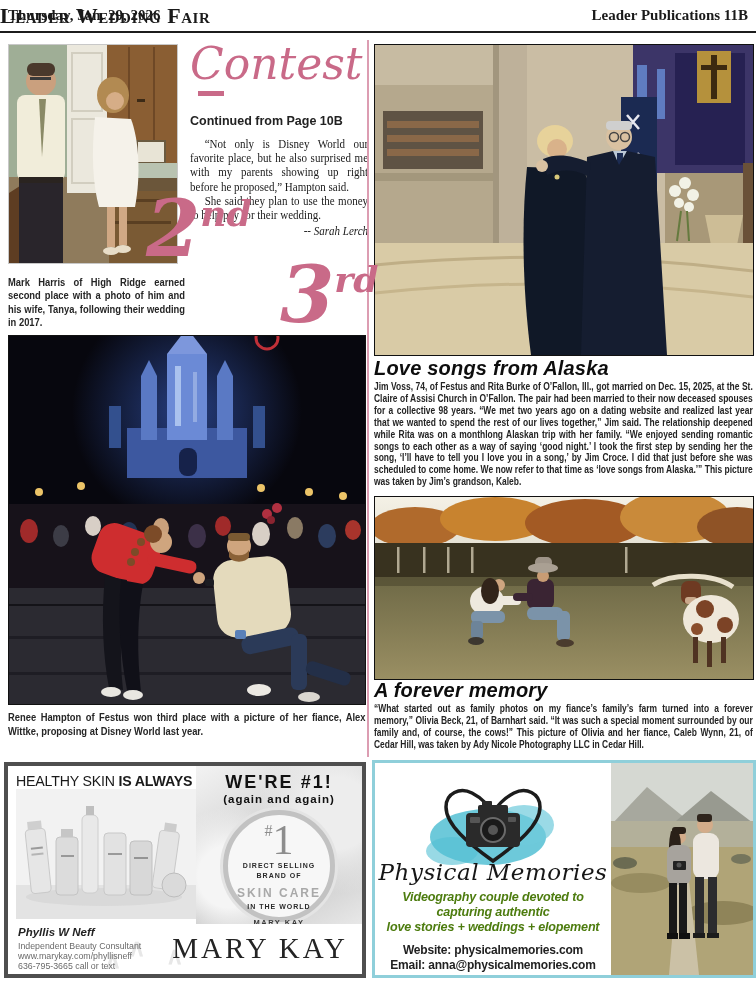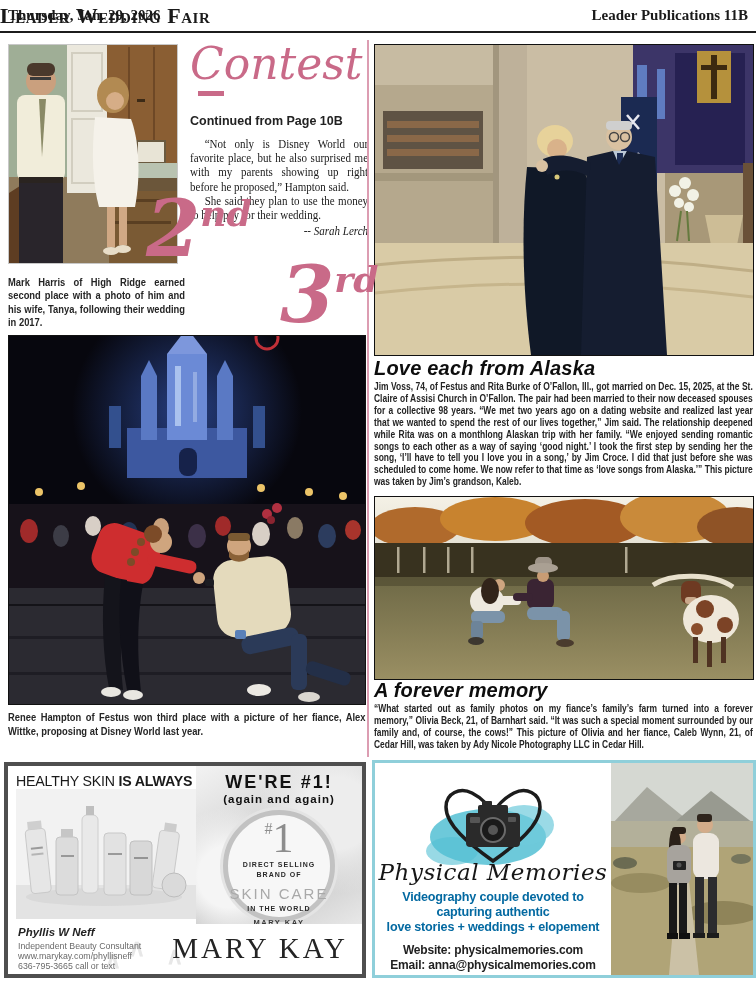--- a/index.html
+++ b/index.html
@@ -68,39 +68,39 @@
   .mk-were{font-weight:800;font-size:18px;letter-spacing:2px;color:#111;margin-top:6px;}
   .mk-again{font-weight:bold;font-size:11.5px;letter-spacing:1px;color:#111;}
   .mk-badge{position:absolute;left:50%;top:44px;transform:translateX(-50%);
             width:102px;height:102px;border-radius:50%;background:#f7f7f7;
             border:5px solid #c2c2c2;box-shadow:0 0 0 3px #e4e4e4;
             display:flex;flex-direction:column;align-items:center;justify-content:center;}
   .mk-badge-num{font-family:"Liberation Serif",serif;color:#8d8d8d;line-height:.9;}
   .mk-badge-num .hash{font-size:16px;vertical-align:18px;}
   .mk-badge-num .one{font-size:42px;}
   .mk-b1{font-weight:bold;font-size:7px;letter-spacing:1px;color:#2a2a2a;margin-top:3px;}
-  .mk-b3{font-weight:normal;font-size:15px;letter-spacing:2px;color:#a9a9a9;margin-top:7px;}
+  .mk-b3{font-weight:bold;font-size:12px;letter-spacing:2px;color:#a9a9a9;margin-top:7px;}
   .mk-bbrand{position:absolute;left:50%;top:152px;transform:translateX(-50%);
              font-weight:bold;font-size:7.5px;letter-spacing:1.5px;color:#3a3a3a;white-space:nowrap;}
   .mk-bottom{position:absolute;left:0;bottom:0;right:0;height:50px;background:#fff;overflow:hidden;}
   .mk-chev{position:absolute;color:#e7e7e7;font-size:24px;font-weight:bold;}
   .mk-name{position:absolute;left:10px;top:2px;font-weight:bold;font-size:11.5px;color:#222;font-style:italic;}
   .mk-ct{position:absolute;left:10px;top:17px;font-size:8.8px;color:#6a6a6a;}
   .mk-cu{position:absolute;left:10px;top:27px;font-size:8.8px;color:#6a6a6a;}
   .mk-cp{position:absolute;left:10px;top:37px;font-size:8.8px;color:#6a6a6a;}
   .mk-wordmark{position:absolute;right:14px;top:8px;font-family:"Liberation Serif",serif;
                font-size:29px;letter-spacing:3px;color:#242424;}
 
   
   .pm-ad{left:372px;top:760px;width:378px;height:212px;border:3px solid #8fcfda;background:#fff;display:flex;}
   .pm-left{flex:1;display:flex;flex-direction:column;align-items:center;padding-top:18px;}
   .pm-brand{font-family:"DejaVu Serif",serif;font-style:italic;font-size:23px;color:#161616;
             margin-top:-10px;letter-spacing:.5px;}
   .pm-tag{margin-top:5px;text-align:center;font-weight:bold;font-size:12.6px;line-height:15px;
-          color:#0369a1;letter-spacing:-.2px;}
+          color:#4d7c0f;letter-spacing:-.2px;font-style:italic;}
   .pm-contact{margin-top:8px;text-align:center;color:#222;}
   .pm-line{font-weight:bold;font-size:12px;line-height:15px;letter-spacing:-.2px;}
   .pm-phone-label{font-weight:bold;font-size:10.5px;vertical-align:3px;}
   .pm-phone{font-weight:bold;font-size:18px;letter-spacing:.5px;}
   .pm-photo{width:142px;height:100%;overflow:hidden;}
 </style>
 </head>
 <body>
 
 <div id="page">
@@ -299,21 +299,21 @@
       <circle cx="239" cy="92" r="4.5" fill="none" stroke="#444" stroke-width="1.5"></circle>
       <circle cx="250" cy="92" r="4.5" fill="none" stroke="#444" stroke-width="1.5"></circle>
       <polygon points="236,106 252,106 244,128" fill="#bcc9d6"></polygon>
       <polygon points="242,108 248,108 247,172 242,172" fill="#1c2c52"></polygon>
       <path d="M212,112 L238,106 L244,120 L252,106 L280,112 L292,310 L206,310 Z" fill="#151d30"></path>
       <path d="M216,118 C196,110 182,108 168,114 L172,130 C190,122 204,126 214,132 Z" fill="#151d30"></path>
       <circle cx="167" cy="121" r="6" fill="#d9c1a1"></circle>
     </svg>
   </div>
 
-  <div class="abs story-head head-alaska">Love each from Alaska</div>
+  <div class="abs story-head head-alaska">Love songs from Alaska</div>
   <div class="abs story-body body-alaska">Jim Voss, 74, of Festus and Rita Burke of O’Fallon, Ill., got married on Dec. 15, 2025, at the St. Claire of Assisi Church in O’Fallon. The pair had been married to their now deceased spouses for a collective 98 years. “We met two years ago on a dating website and realized last year that we wanted to spend the rest of our lives together,” Jim said. The relationship deepened while Rita was on a monthlong Alaskan trip with her family. “We enjoyed sending romantic songs to each other as a way of saying ‘good night.’ I took the first step by sending her the song, ‘I’ll have to tell you I love you in a song,’ by Jim Croce. I did that just before she was scheduled to come home. We now refer to that time as ‘love songs from Alaska.’” This picture was taken by Jim’s grandson, Kaleb.</div>
 
   <div class="abs photo ph-farm">
     <svg width="378" height="182" viewBox="0 0 378 182">
       <defs>
         <linearGradient id="sky" x1="0" y1="0" x2="0" y2="1">
           <stop offset="0%" stop-color="#f4f1e6"></stop>
             <stop offset="100%" stop-color="#e2ded0"></stop>
         </linearGradient>
         <linearGradient id="grass" x1="0" y1="0" x2="0" y2="1">

